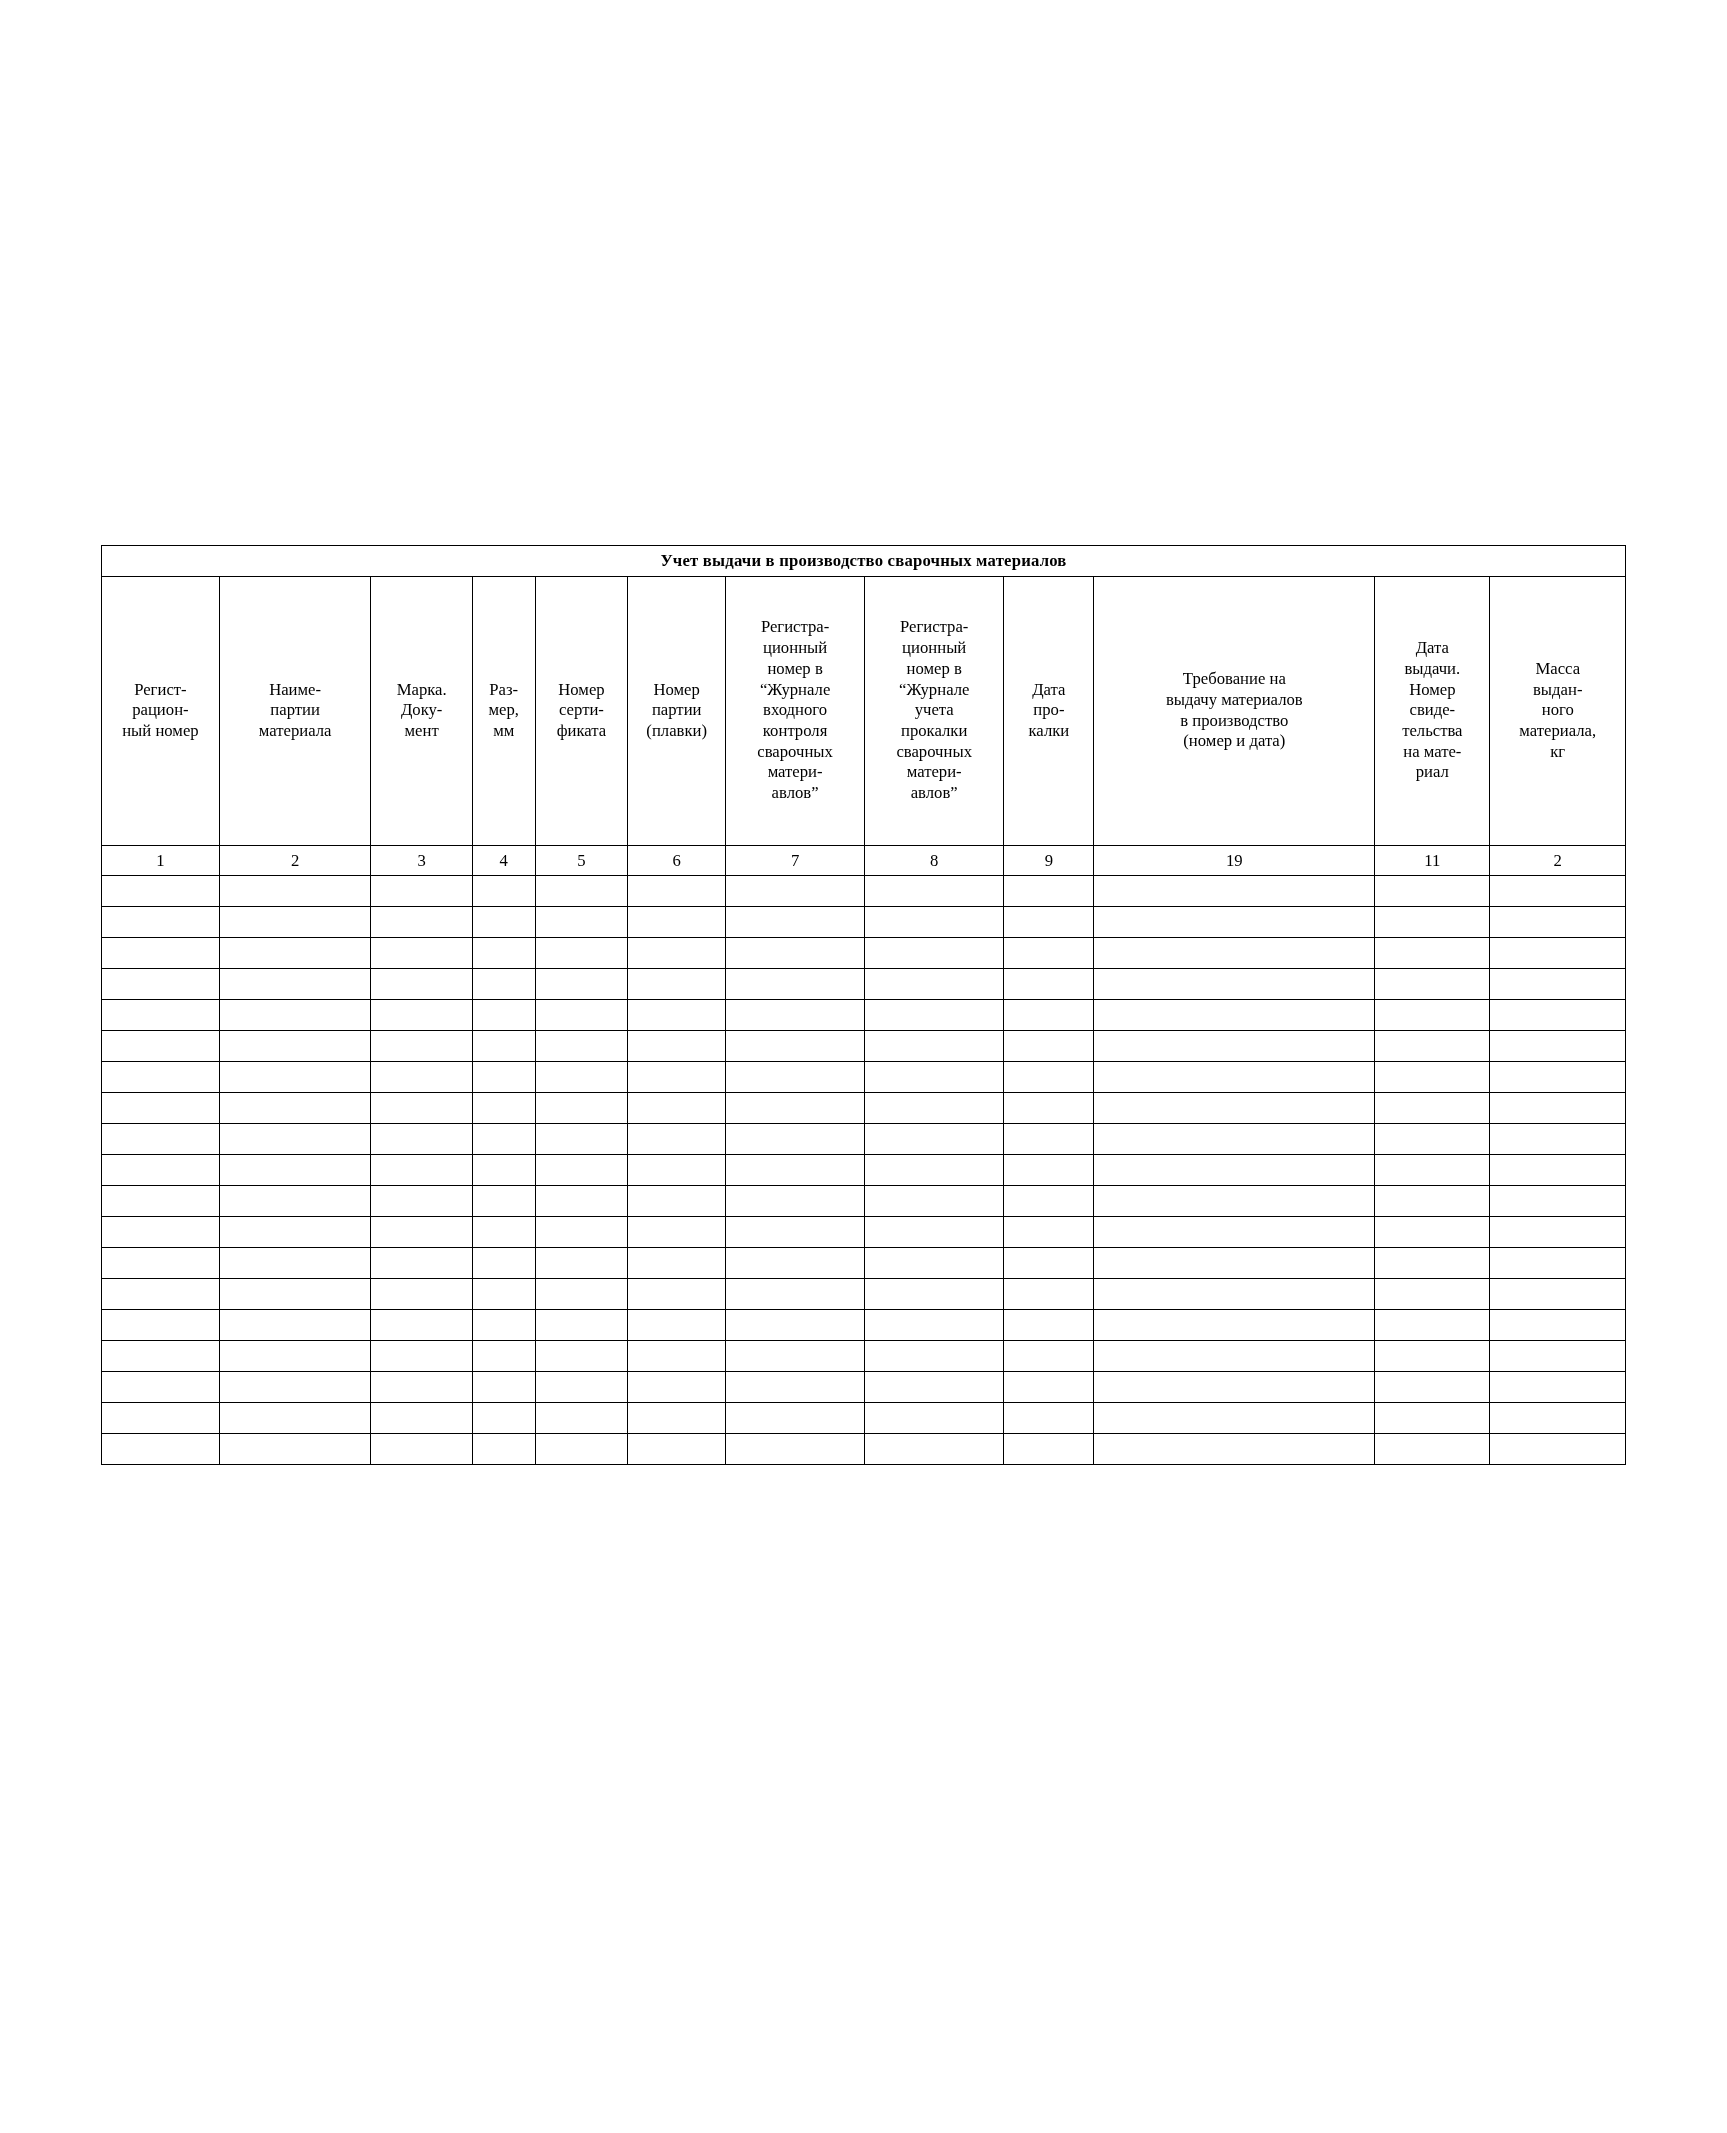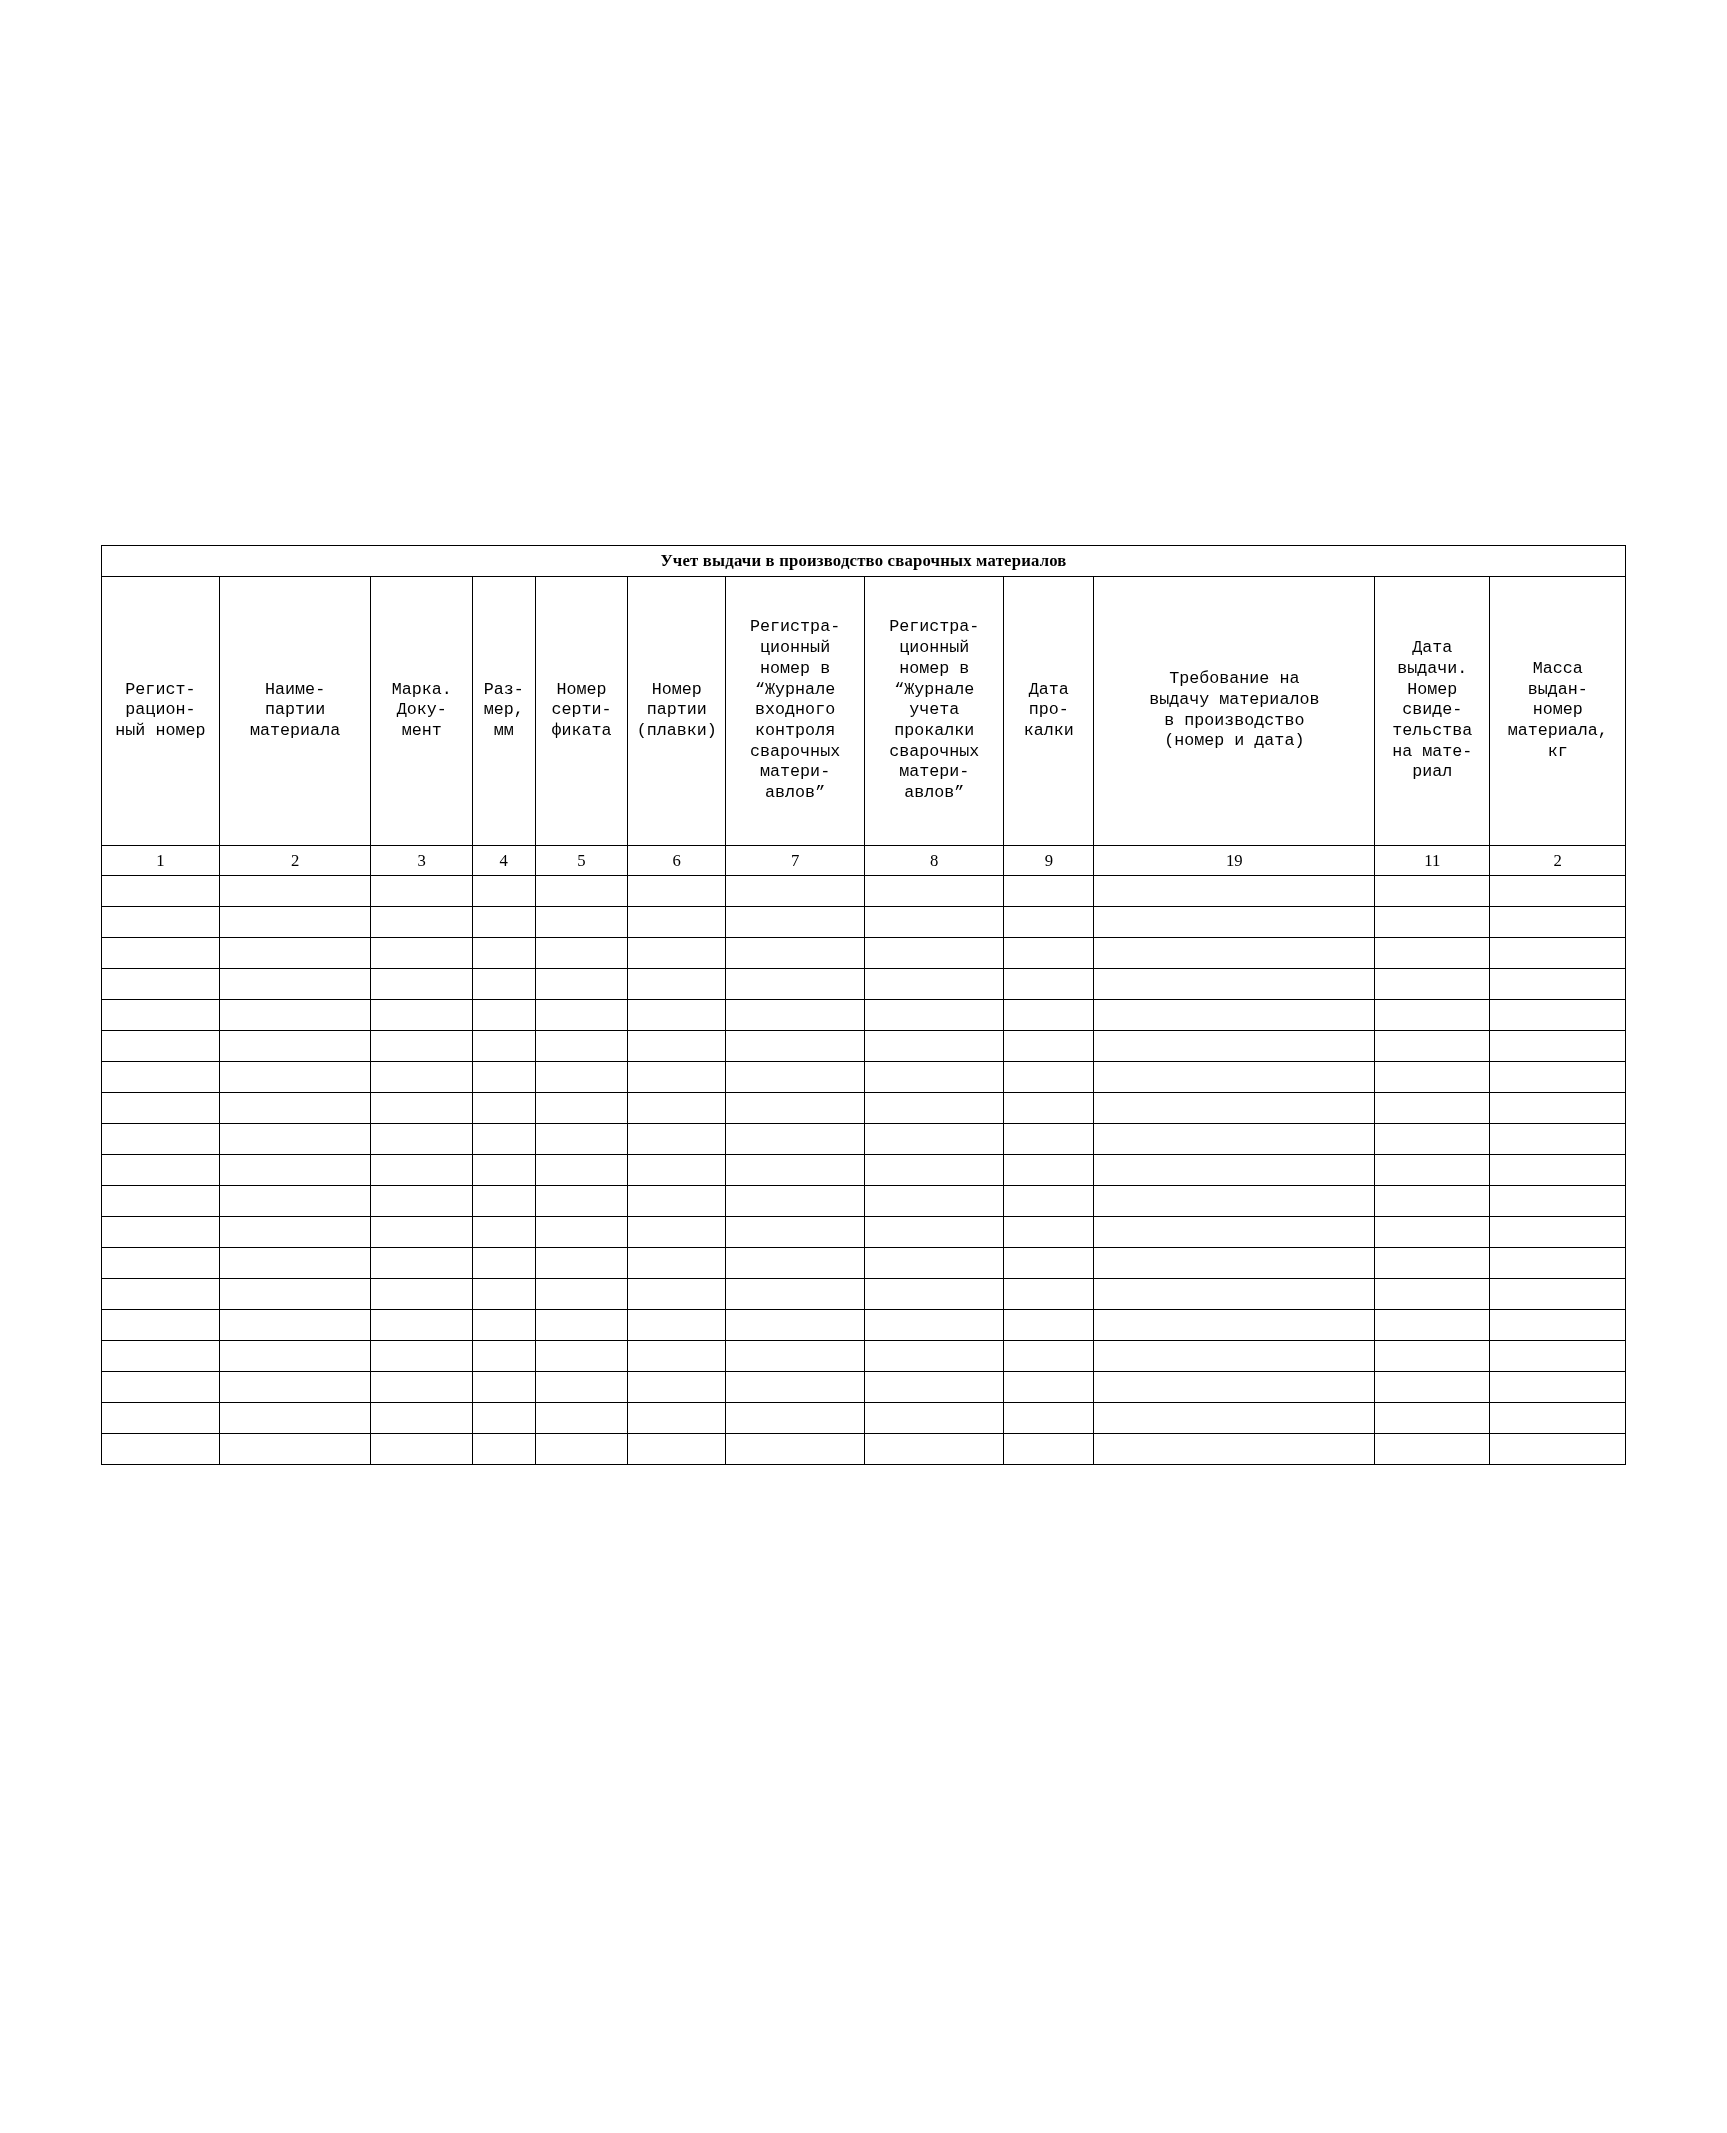--- a/index.html
+++ b/index.html
@@ -47,21 +47,20 @@
   }
   .head-cell {
     height: 268px;
     font-size: 16.7px;
     line-height: 20.7px;
     padding: 2px 3px;
   }
   .head-cell .txt {
     display: block;
     white-space: pre-line;
-    font-family: Liberation Mono, monospace;
   }
   .numrow td {
     height: 29.6px;
     font-size: 16.7px;
     line-height: 29.6px;
   }
   .datarow td {
     height: 30px;
   }
 </style>
@@ -158,21 +157,21 @@
 выдачи.
 Номер
 свиде-
 тельства
 на мате-
 риал</span>
             </td>
           <td class="head-cell">
               <span class="txt">Масса
 выдан-
-номер
+ного
 материала,
 кг</span>
             </td>
         </tr>
         <tr class="numrow">
           <td>1</td>
           <td>2</td>
           <td>3</td>
           <td>4</td>
           <td>5</td>

